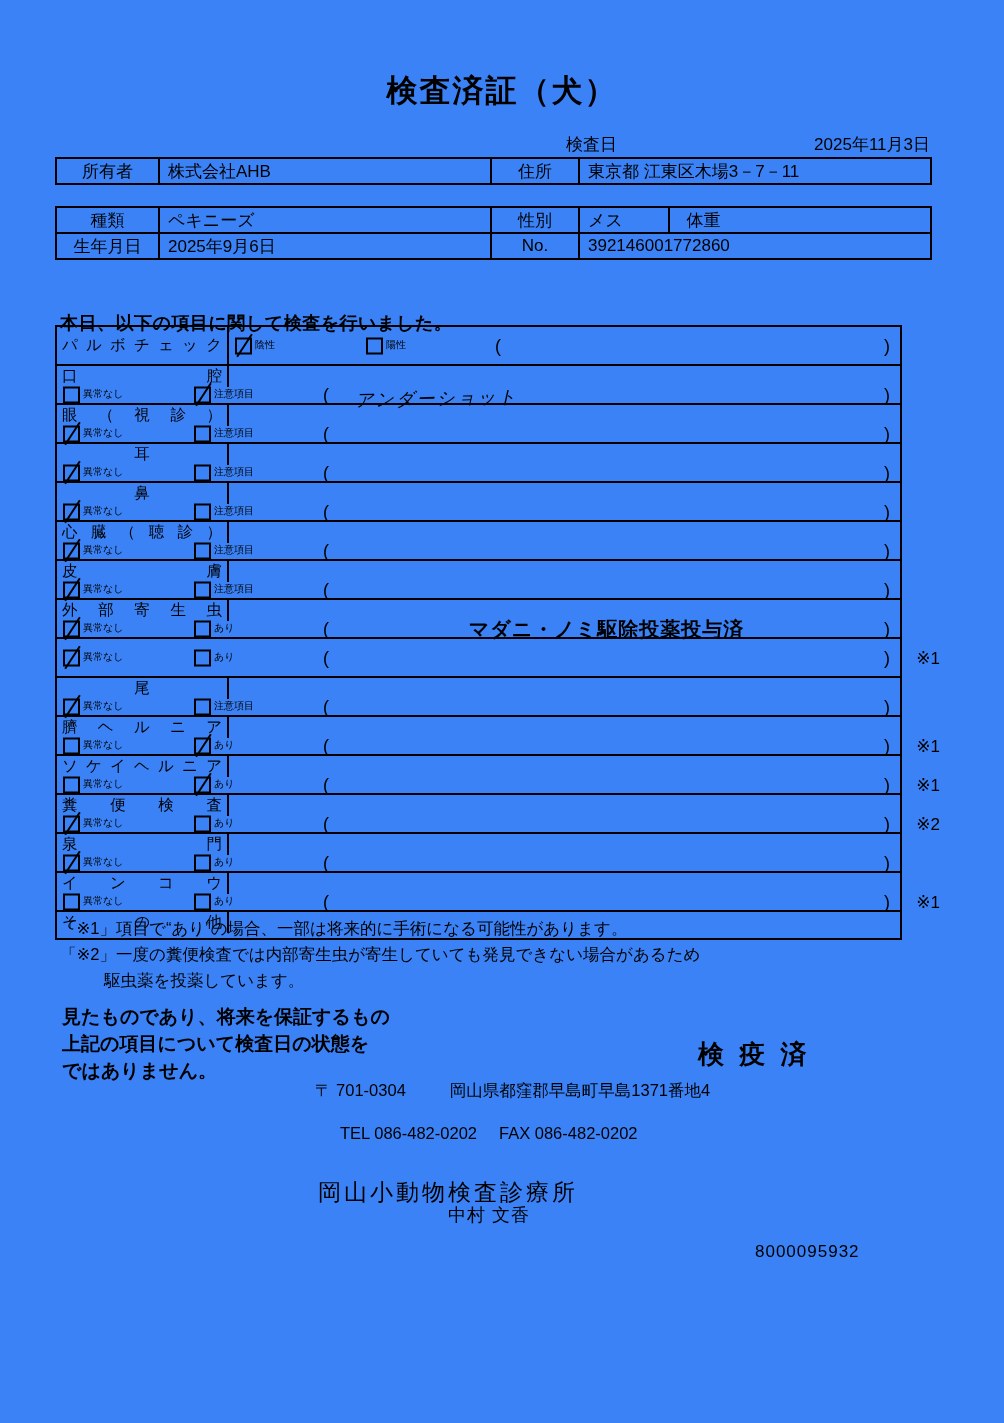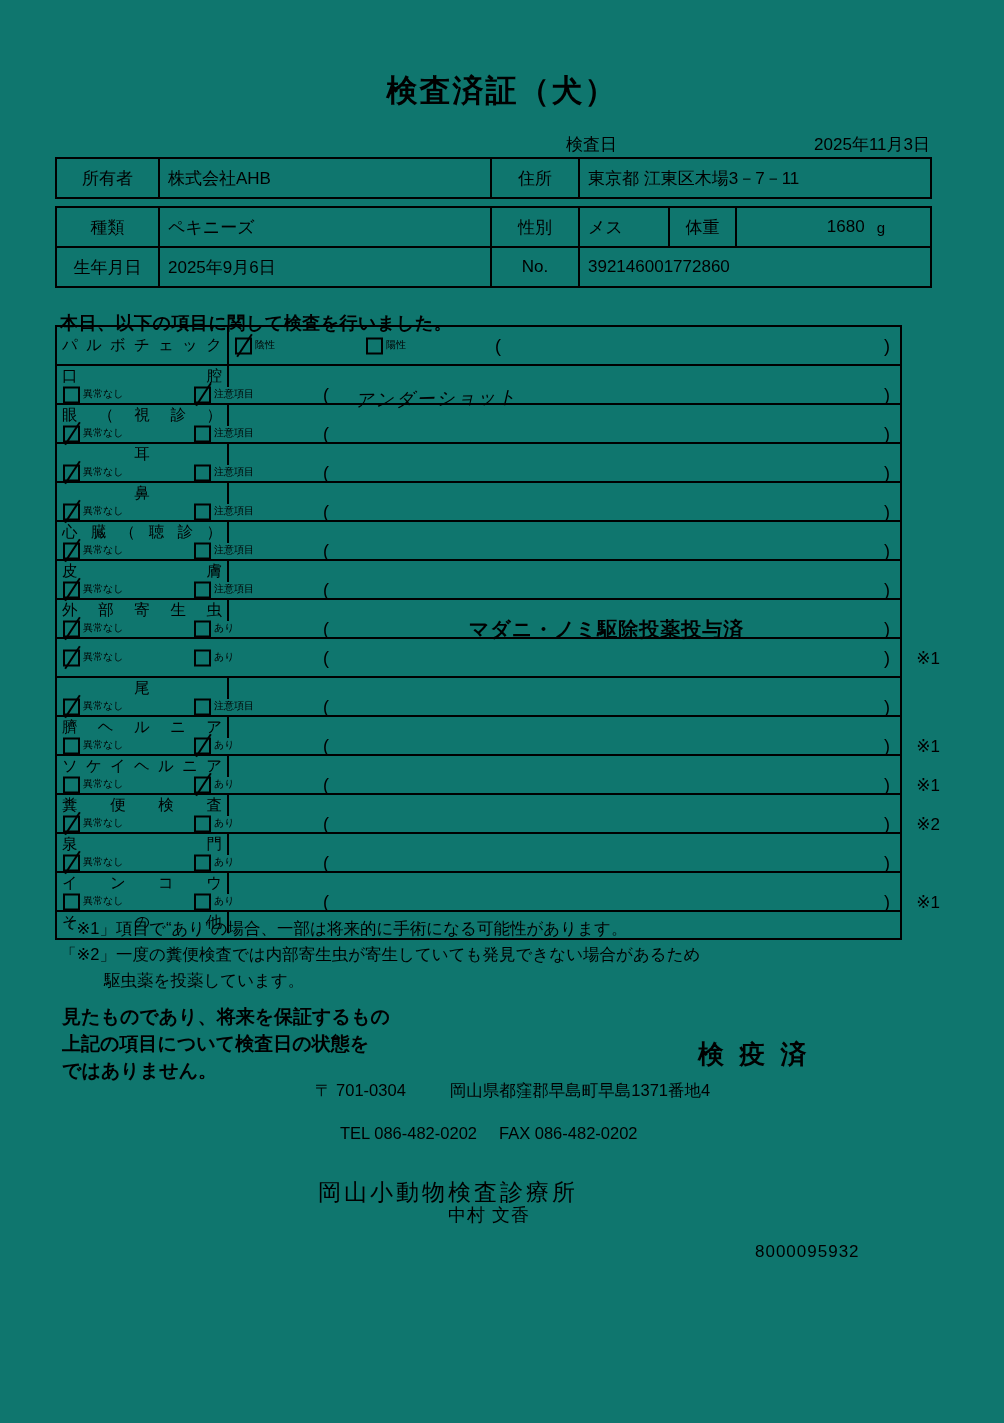--- a/index.html
+++ b/index.html
@@ -1,33 +1,33 @@
 <!DOCTYPE html>
 <html><head>
 <meta charset="utf-8">
 <style>
   html,body { margin:0; padding:0; background:#e8e8e8; }
   .page {
     position:relative; width:1004px; height:1423px; margin:0 auto;
-    background:#0f766e; color:#000;
+    background:#3b82f6; color:#000;
     font-family:"Liberation Sans","DejaVu Sans",sans-serif;
     overflow:hidden;
   }
   .abs { position:absolute; }
 
   
   .title { top:70px; left:0; width:100%; text-align:center; font-size:31px; font-weight:bold; letter-spacing:2px; }
 
   
   .date-label { top:133px; left:566px; font-size:17px; }
   .date-value { top:133px; right:74px; font-size:17px; }
 
   
   .htable { left:55px; width:877px; border:2px solid #000; box-sizing:border-box; }
-  .hrow { display:flex; height:38px; }
+  .hrow { display:flex; height:24px; }
   .hrow + .hrow { border-top:2px solid #000;justify-content:space-between; }
   .hcell { border-right:2px solid #000; box-sizing:border-box; display:flex; align-items:center; padding:0 8px; font-size:17px; white-space:nowrap; overflow:hidden; }
   .hcell:last-child { border-right:none; }
   .hc-c { justify-content:center; }
   .w103 { width:103px; } .w332 { width:332px; } .w88 { width:88px; } .w90 { width:90px; } .w67 { width:67px; }
   .grow { flex:1; }
   .weight-cell { justify-content:flex-end; padding-right:45px; }
   .weight-unit { font-size:15px; margin-left:12px; }
   #t1 { top:157px; }
   #t2 { top:206px; }
@@ -96,24 +96,20 @@
     </div>
   </div>
 
   <div class="abs htable" id="t2">
     <div class="hrow">
       <div class="hcell hc-c w103">種類</div>
       <div class="hcell w332">ペキニーズ</div>
       <div class="hcell hc-c w88">性別</div>
       <div class="hcell w90">メス</div>
       <div class="hcell hc-c w67">体重</div>
-      <div class="hcell grow weight-cell">
-        <span>1680</span>
-        <span class="weight-unit">g</span>
-      </div>
     </div>
     <div class="hrow">
       <div class="hcell hc-c w103">生年月日</div>
       <div class="hcell w332">2025年9月6日</div>
       <div class="hcell hc-c w88">No.</div>
       <div class="hcell grow">392146001772860</div>
     </div>
   </div>
 
   <div class="abs intro">本日、以下の項目に関して検査を行いました。</div>

